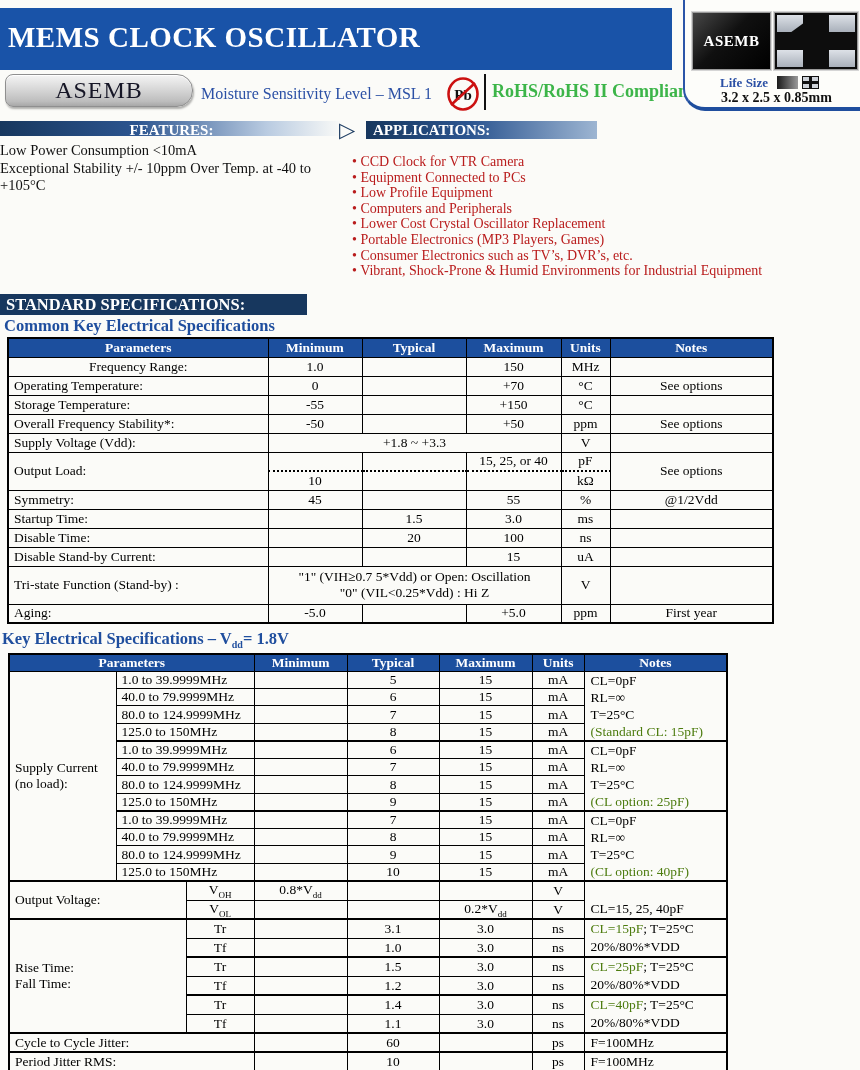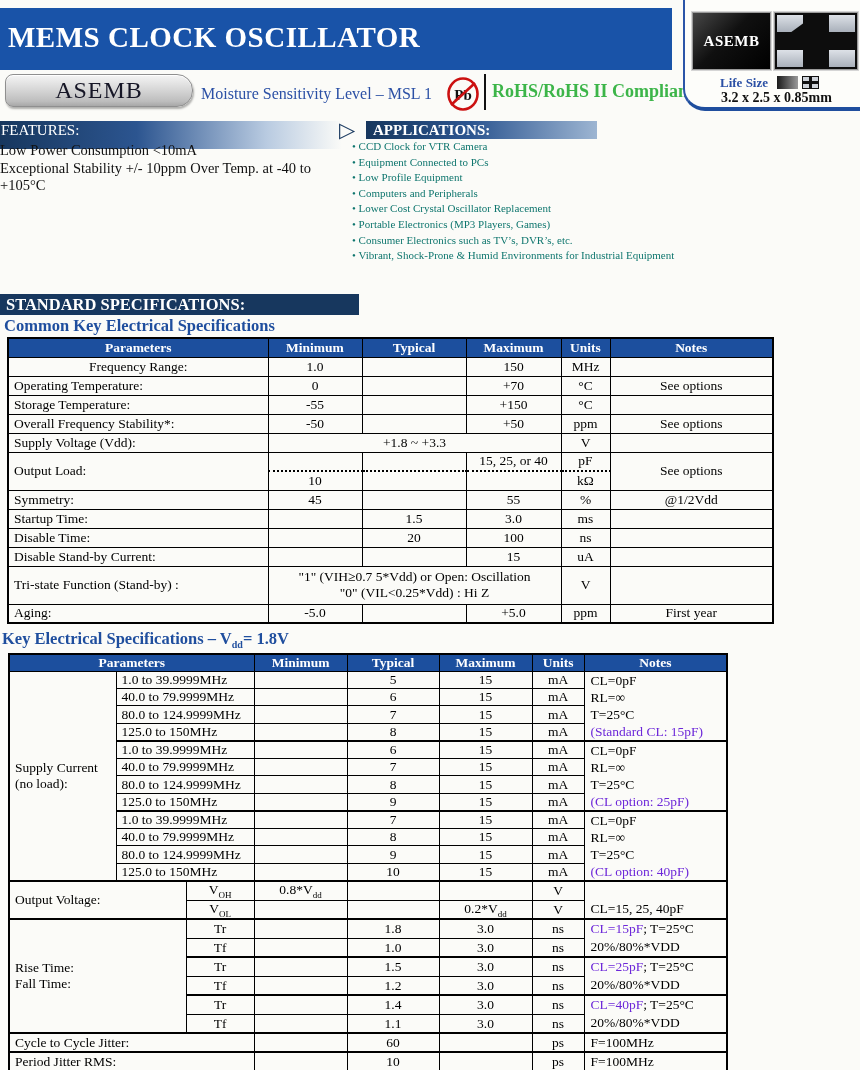--- a/index.html
+++ b/index.html
@@ -37,51 +37,51 @@
   .pad.br{right:2px;bottom:2px;}
   .lifesize{position:absolute;left:35px;top:81px;color:#2b50a5;font-weight:bold;font-size:13px;}
   .mini1{position:absolute;left:92px;top:82px;width:21px;height:13px;background:linear-gradient(90deg,#1a1a1a,#9a9a9a);}
   .mini2{position:absolute;left:117px;top:82px;width:17px;height:13px;background:#111;}
   .mini2 i{position:absolute;width:6px;height:4px;background:#cfd3d9;}
   .mini2 i:nth-child(1){left:1px;top:1px;} .mini2 i:nth-child(2){right:1px;top:1px;}
   .mini2 i:nth-child(3){left:1px;bottom:1px;} .mini2 i:nth-child(4){right:1px;bottom:1px;}
   .dims{position:absolute;left:36px;top:96px;color:#111;font-size:14px;font-weight:bold;}
 
   
-  .feat-bar{position:absolute;left:0;top:121px;width:342px;height:28px;
+  .feat-bar{position:absolute;left:0;top:121px;width:342px;height:15px;
     background:linear-gradient(90deg,#17375e 0%,#2c5590 40%,#b9cbe1 78%,rgba(251,251,248,0) 100%);
-    color:#fff;font-weight:normal;font-size:15px;line-height:18px;padding-left:1px;box-sizing:border-box;}
+    color:#fff;font-weight:bold;font-size:15px;line-height:18px;padding-left:1px;box-sizing:border-box;text-align:center;}
   .feat-list{position:absolute;left:0;top:142px;width:345px;font-size:14.5px;line-height:17.5px;color:#111;}
   .app-arrow{position:absolute;left:339px;top:118px;color:#17375e;font-size:21px;}
   .app-bar{position:absolute;left:366px;top:121px;width:231px;height:18px;
     background:linear-gradient(90deg,#17375e 0%,#2c5590 45%,#9db5d2 100%);
     color:#fff;font-weight:bold;font-size:15px;line-height:18px;padding-left:7px;box-sizing:border-box;}
-  .app-list{position:absolute;left:352px;top:139px;width:500px;font-size:11px;line-height:15.6px;color:#0f766e;}
+  .app-list{position:absolute;left:352px;top:154px;width:500px;font-size:14px;line-height:15.6px;color:#b91c1c;}
 
   
-  .std-bar{position:absolute;left:0;top:294px;width:359px;height:21px;background:#17375e;color:#fff;
+  .std-bar{position:absolute;left:0;top:294px;width:307px;height:21px;background:#17375e;color:#fff;
     font-weight:bold;font-size:16.5px;line-height:21px;padding-left:6px;box-sizing:border-box;}
   .t1-title{position:absolute;left:4px;top:316px;color:#1f4e9e;font-weight:bold;font-size:16.5px;}
   .t2-title{position:absolute;left:2px;top:629px;color:#1f4e9e;font-weight:bold;font-size:16.5px;}
   .t2-title sub{font-size:10px;}
 
   
   table{border-collapse:collapse;table-layout:fixed;}
   td,th{border:1px solid #000;font-size:13.5px;text-align:center;padding:0 2px;overflow:hidden;}
   th{background:#1c4f9e;color:#fff;font-weight:bold;border:1px solid #000;}
   .t1{position:absolute;left:7px;top:337px;width:765px;border:2px solid #000;}
   .t2{position:absolute;left:8px;top:653px;width:718px;border:2px solid #000;}
   .t1 tr{height:19px;} .t1 tr.tall{height:38px;}
   .t2 tr{height:17px;} .t2 tr.rv{height:17px;} .t2 tr.rt{height:18px;} .t2 tr.rj{height:19px;}
   .pl{text-align:left;padding-left:5px;}
   .lbl{text-align:left;padding-left:5px;vertical-align:middle;}
   .ntg{text-align:left;padding-left:6px;vertical-align:middle;}
   .ntg div{height:17px;line-height:17px;white-space:nowrap;}
   .ntp div{height:18px;line-height:18px;white-space:nowrap;}
-  .blue{color:#6d28d9;}
+  .blue{color:#4d7c0f;}
   tr.rd>td{border-bottom:1px dashed #333;}
   tr.rs>td{border-bottom:2px solid #000;}
   .bs2{border-bottom:2px solid #000 !important;}
   .dot{border-bottom:2px dotted #000;}
   sub{font-size:9px;}
 </style>
 </head>
 <body>
 
 <div class="page">
@@ -419,21 +419,21 @@
       <td>V</td>
     </tr>
 
     <tr class="rd rt">
       <td colspan="2" rowspan="6" class="pl bs2">
         <div>Rise Time:</div>
             <div>Fall Time:</div>
       </td>
       <td>Tr</td>
       <td></td>
-      <td>1.8</td>
+      <td>3.1</td>
       <td>3.0</td>
       <td>ns</td>
       <td class="ntg ntp bs2" rowspan="2">
         <div><span class="blue">CL=15pF</span><span>; T=25°C</span></div>
         <div>20%/80%*VDD</div>
       </td>
     </tr>
     <tr class="rs rt">
       <td>Tf</td>
       <td></td>

